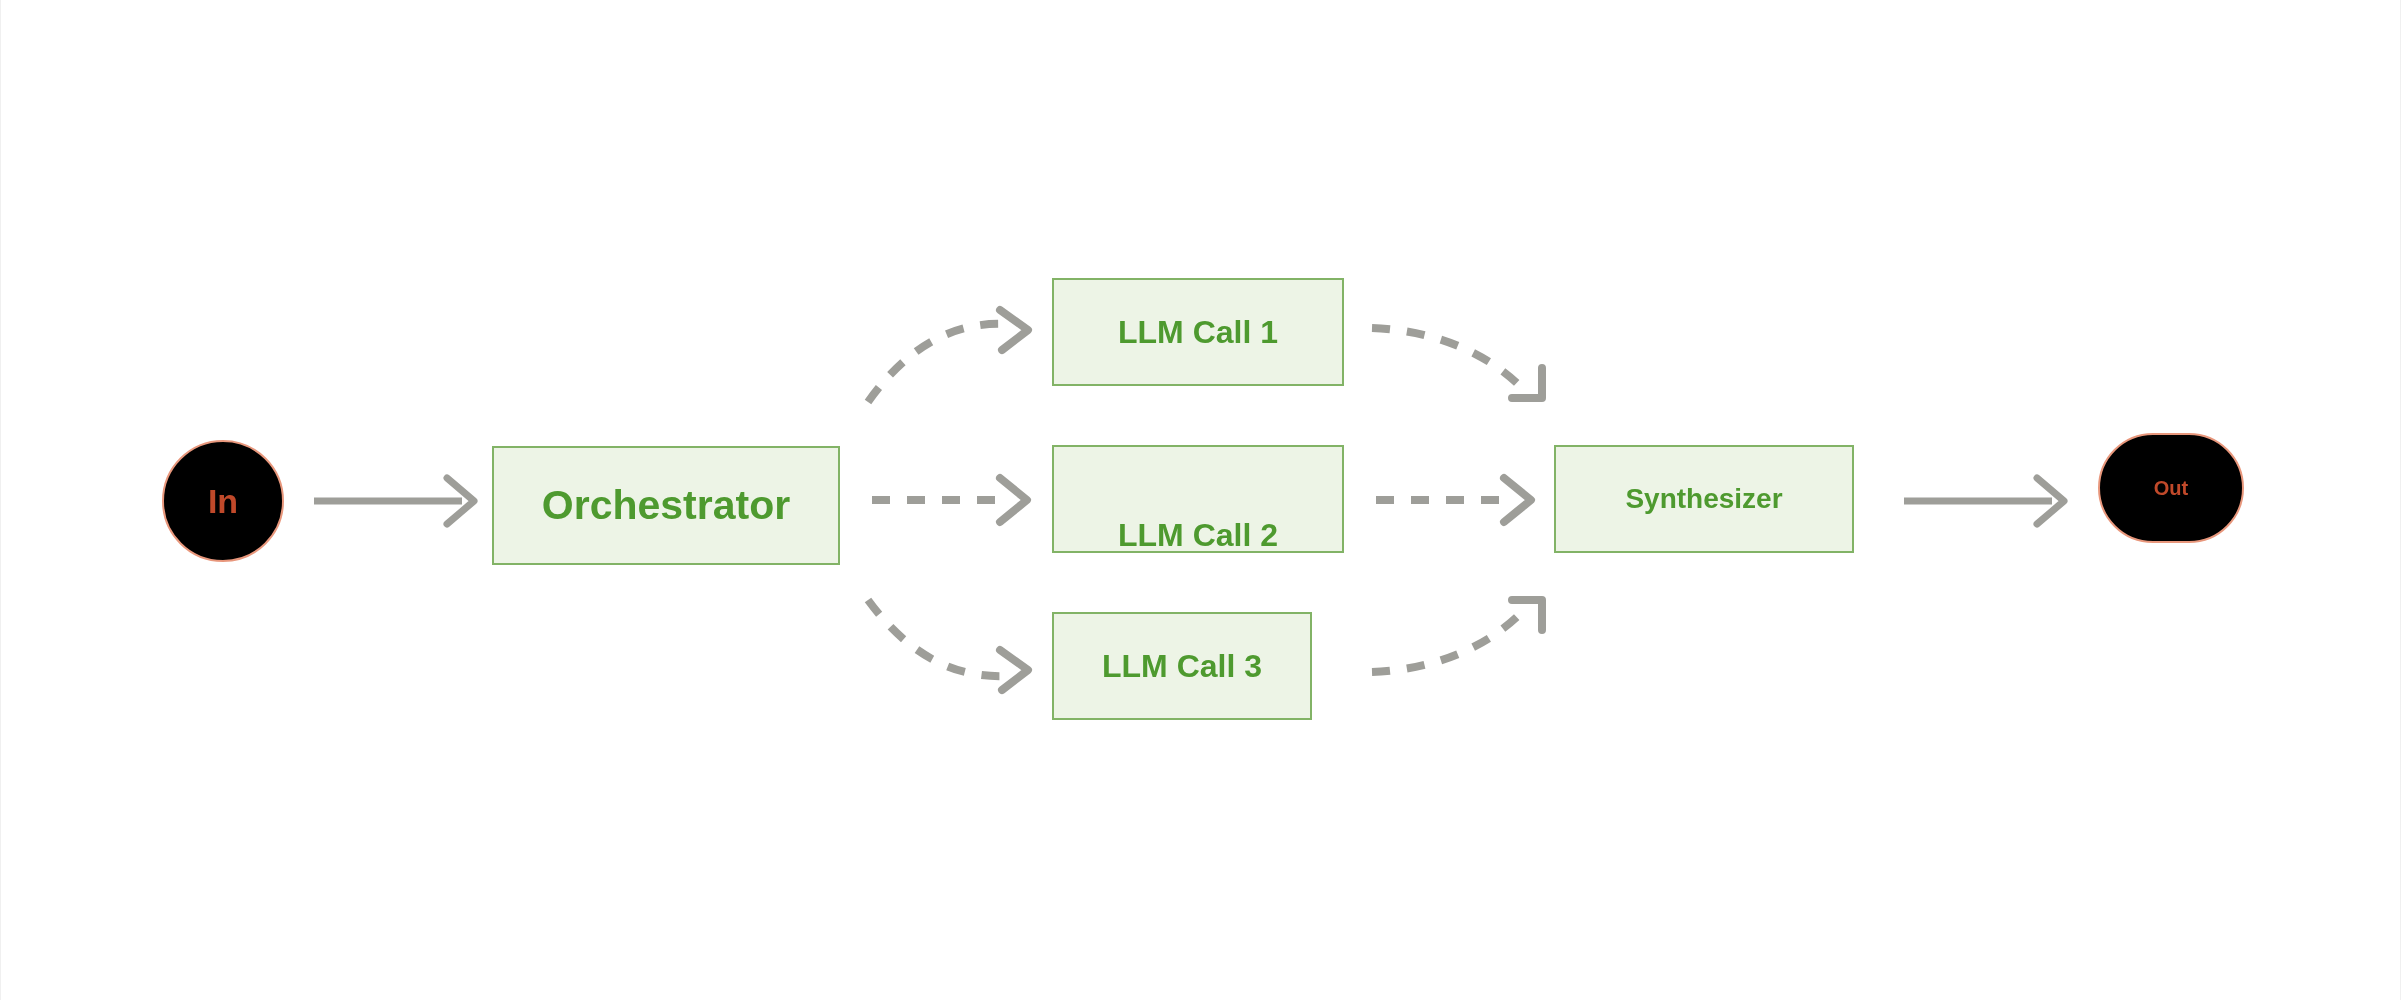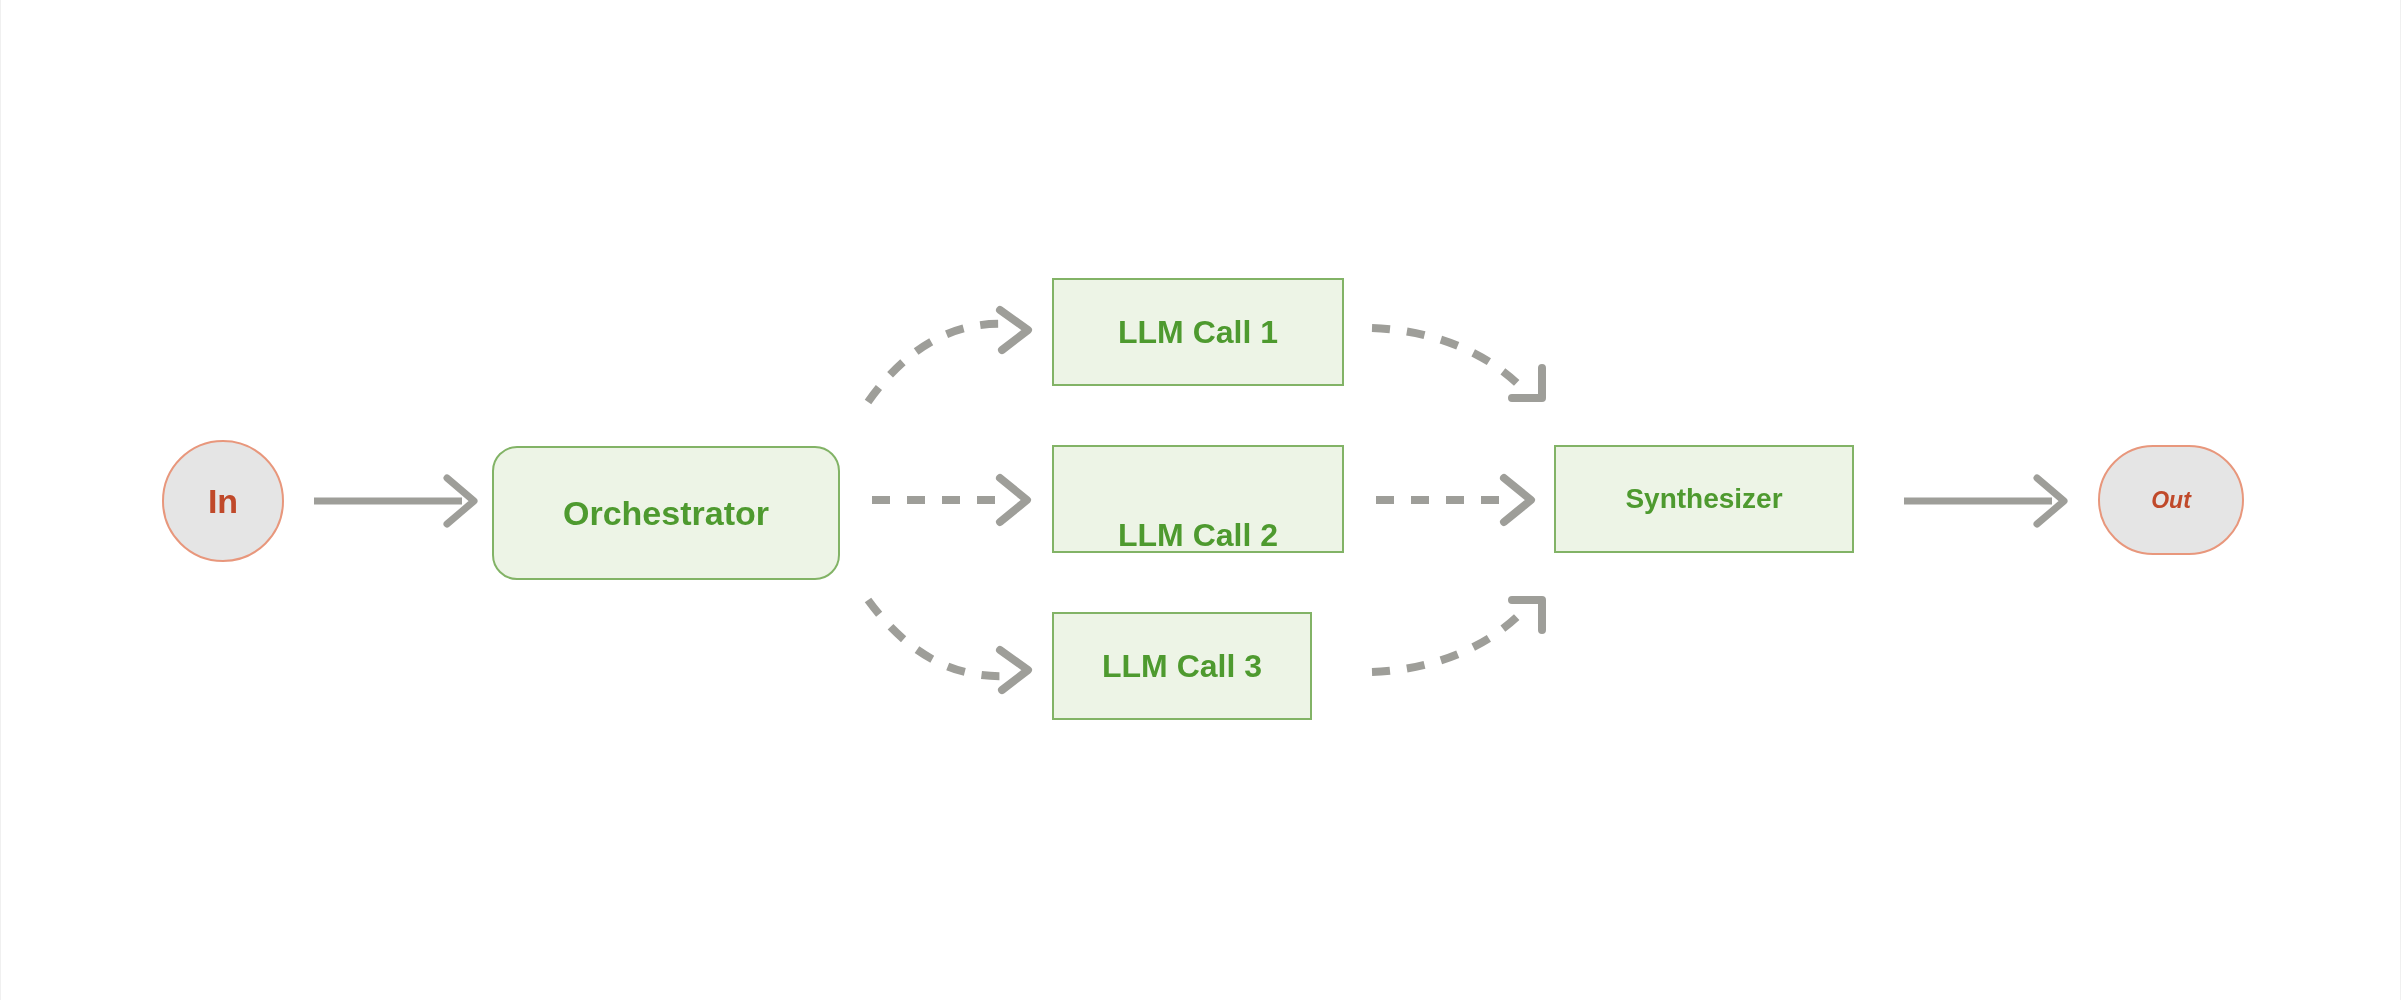--- a/index.html
+++ b/index.html
@@ -47,21 +47,21 @@
   }
 
   .node-proc {
     background: #edf4e6;
     border: 2px solid #82b366;
     color: #4e9a2f;
     font-weight: bold;
   }
 
   .node-term {
-    background: #e5e5e5;
+    background: #000000;
     border: 2px solid #e8977c;
     color: #c0492a;
     font-weight: bold;
   }
 
   .node-circle { border-radius: 50%; }
   .node-stadium { border-radius: 9999px; }
 
   .label { white-space: nowrap; }
 </style>
@@ -114,37 +114,37 @@
       <line x1="1904" y1="501" x2="2052" y2="501" stroke="#9e9e99" stroke-width="7" stroke-linecap="butt"></line>
       <polyline points="2037,478 2064,501 2037,524" fill="none" stroke="#9e9e99" stroke-width="7" stroke-linecap="round" stroke-linejoin="round"></polyline>
     </g>
 
   </svg>
 
   <div class="node node-term node-circle" style="left:162px; top:440px; width:122px; height:122px; font-size:34px;">
     <span class="label">In</span>
   </div>
 
-  <div class="node node-proc" style="left:492px; top:446px; width:348px; height:134px; font-size:34px;border-radius:25px;">
+  <div class="node node-proc" style="left:492px; top:446px; width:348px; height:119px; font-size:41px;">
     <span class="label">Orchestrator</span>
   </div>
 
   <div class="node node-proc" style="left:1052px; top:278px; width:292px; height:108px; font-size:32px;">
     <span class="label">LLM Call 1</span>
   </div>
 
   <div class="node node-proc" style="left:1052px; top:445px; width:292px; height:108px; font-size:32px;align-items:flex-end;">
     <span class="label">LLM Call 2</span>
   </div>
 
   <div class="node node-proc" style="left:1052px; top:612px; width:260px; height:108px; font-size:32px;">
     <span class="label">LLM Call 3</span>
   </div>
 
   <div class="node node-proc" style="left:1554px; top:445px; width:300px; height:108px; font-size:28px;">
     <span class="label">Synthesizer</span>
   </div>
 
-  <div class="node node-term node-stadium" style="left:2098px; top:445px; width:146px; height:110px; font-size:23px;font-style:italic;">
+  <div class="node node-term node-stadium" style="left:2098px; top:433px; width:146px; height:110px; font-size:20px;">
     <span class="label">Out</span>
   </div>
 
 </div>
 
 </body></html>

